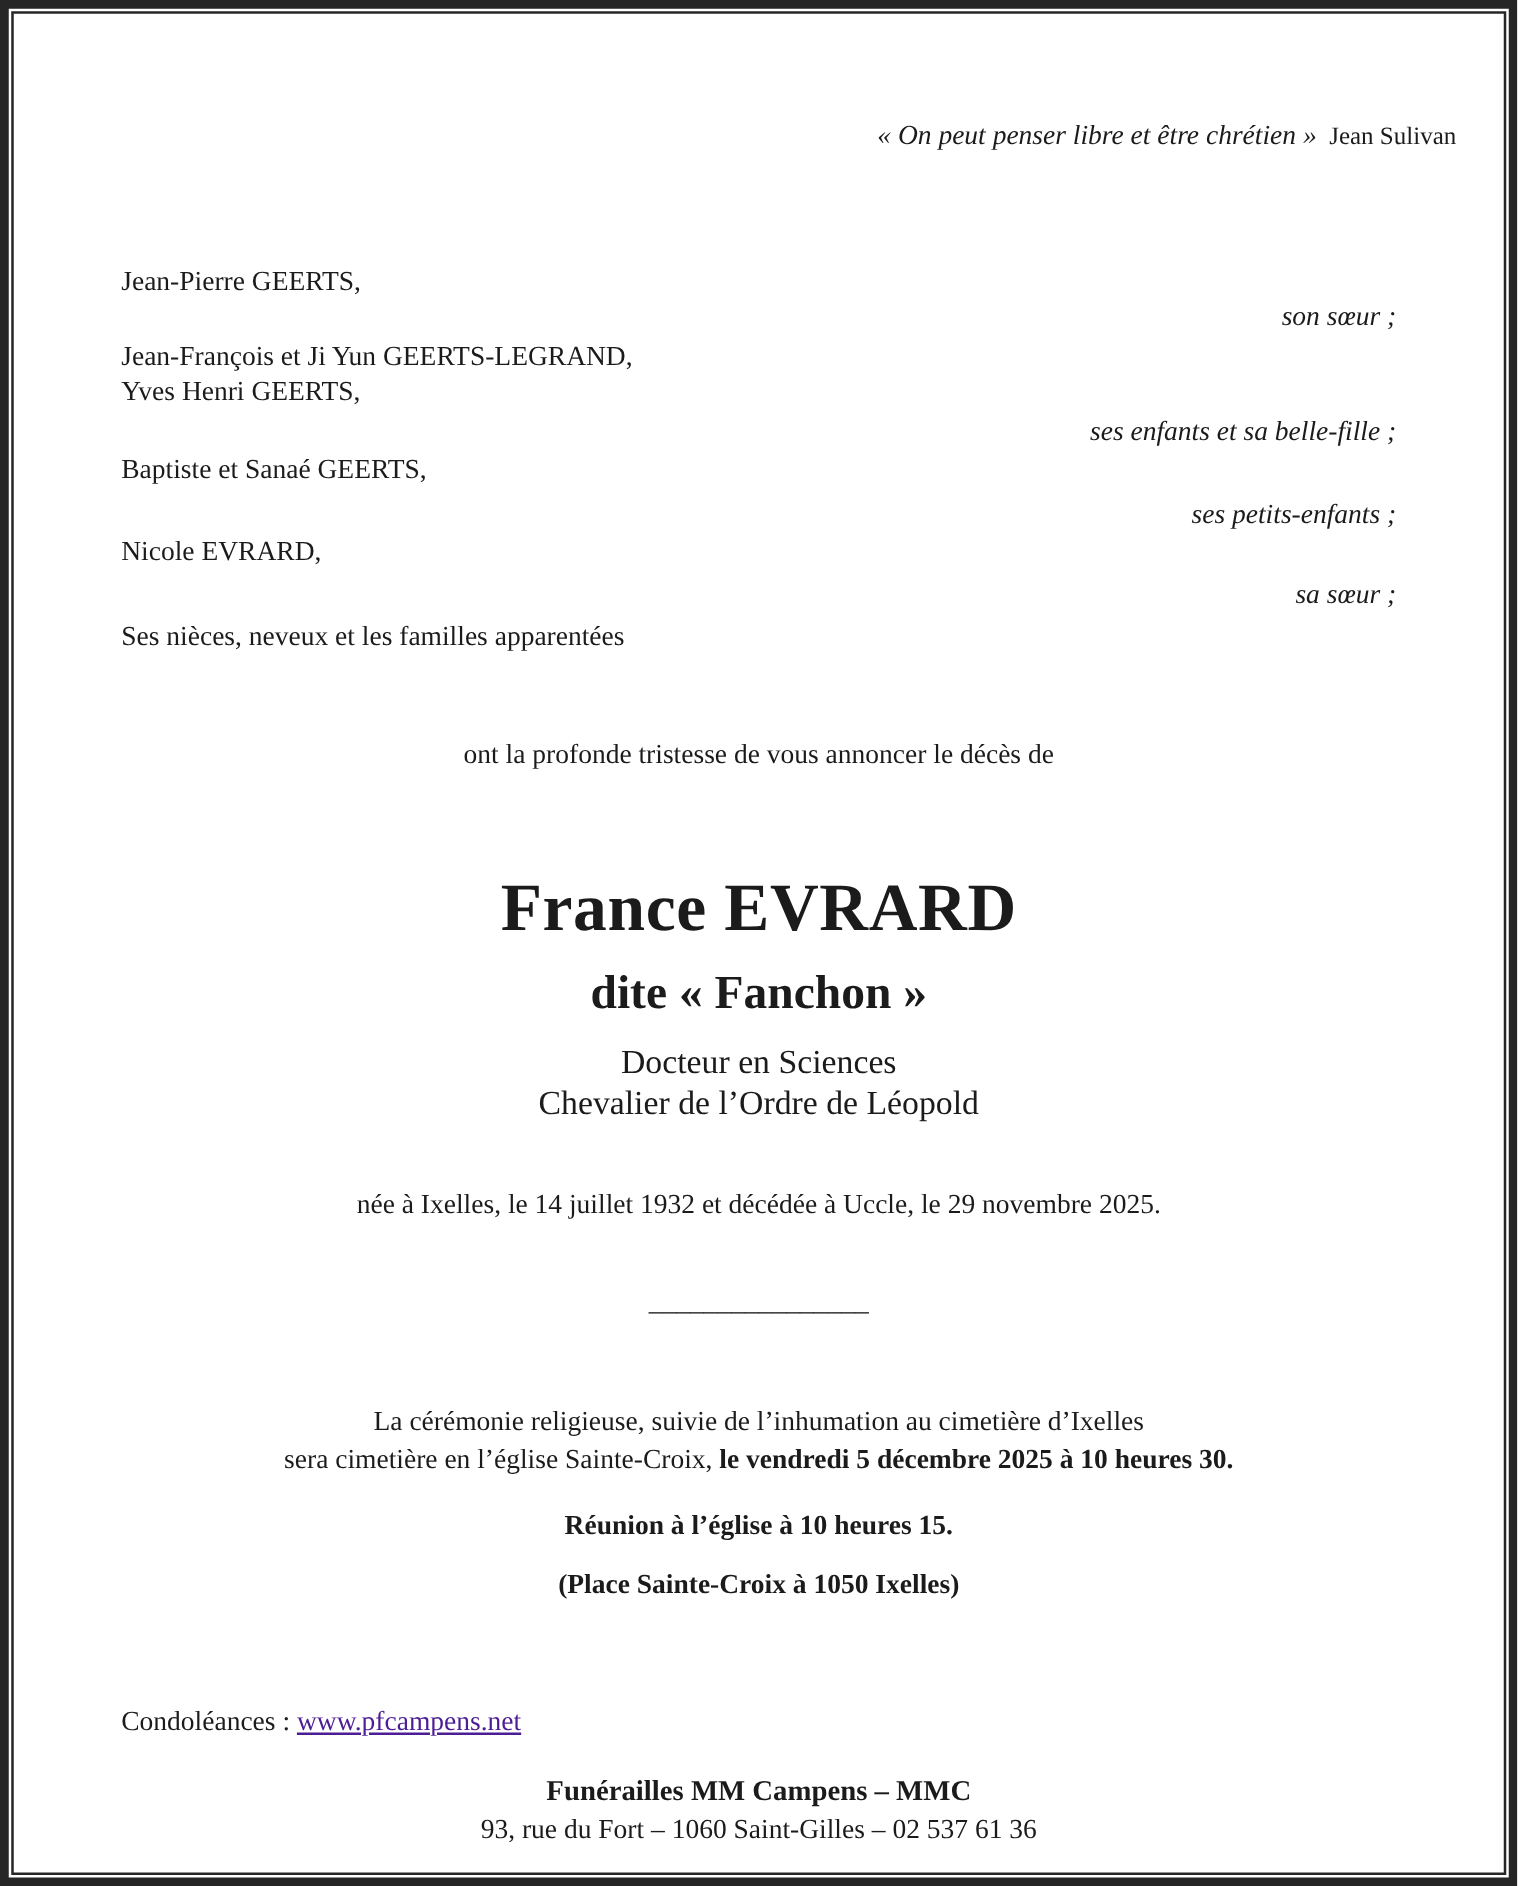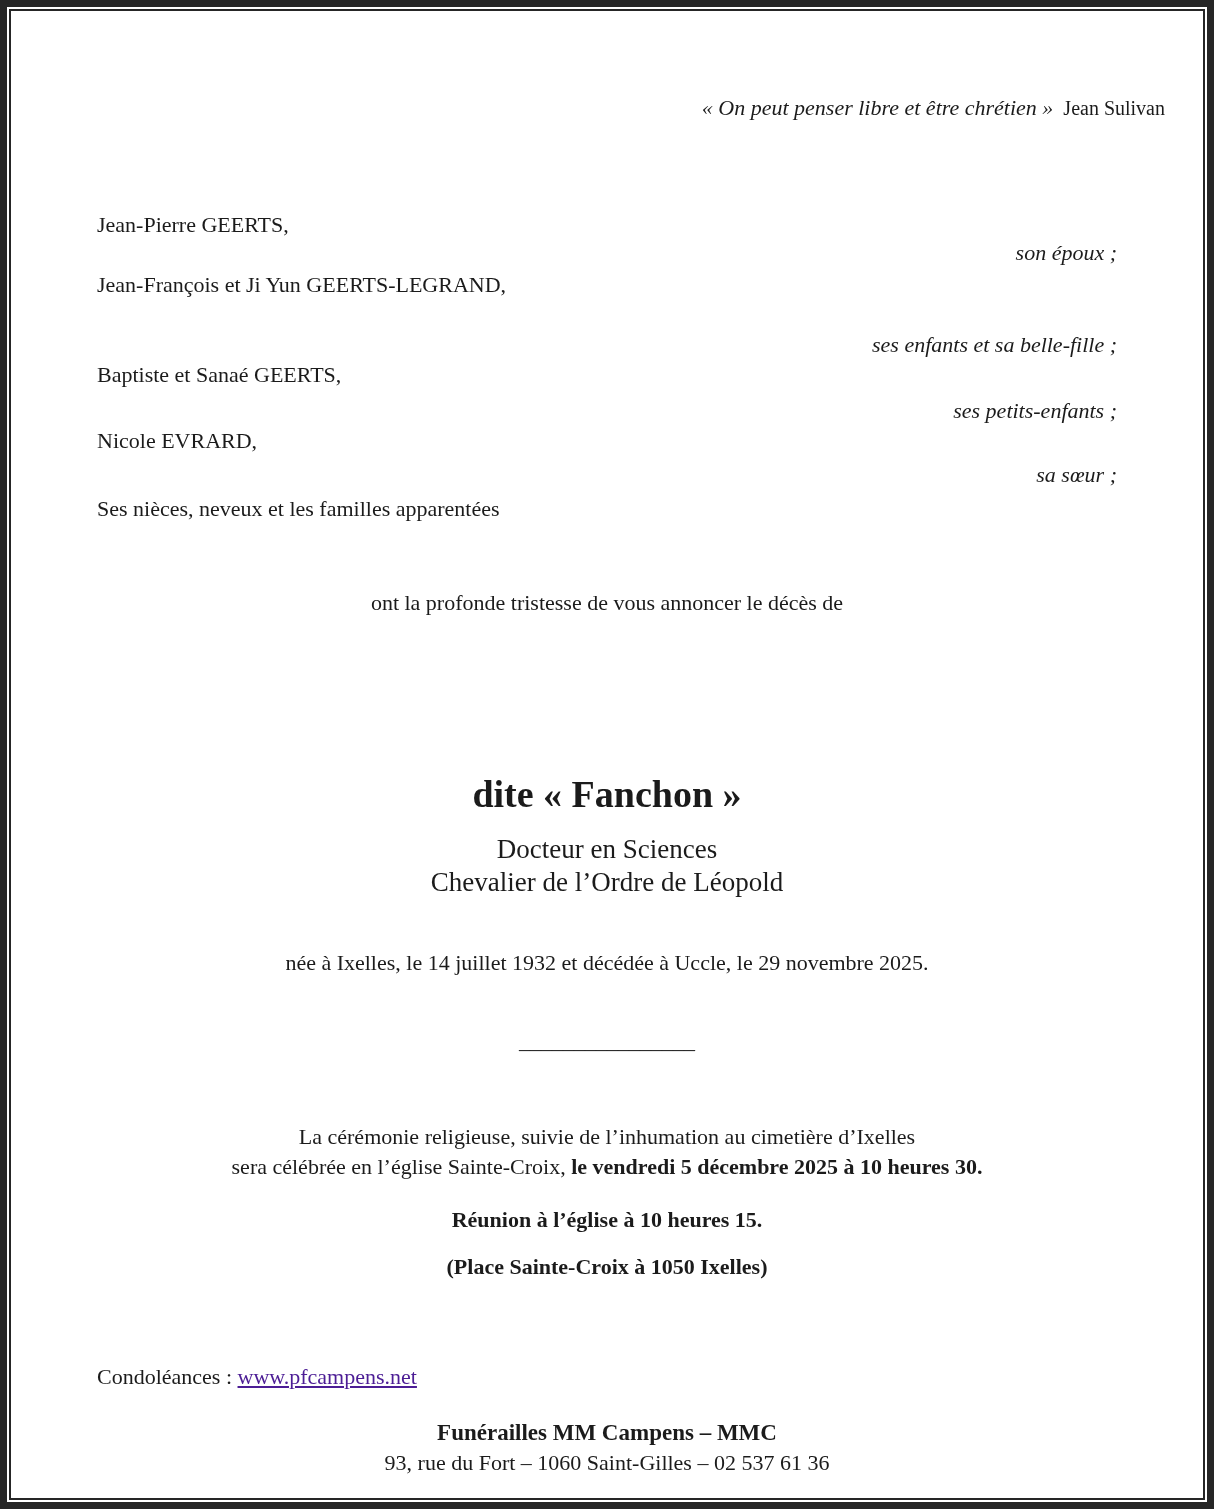--- a/index.html
+++ b/index.html
@@ -88,46 +88,48 @@
 
 <div class="page">
   <div class="outer-frame"></div>
   <div class="inner-frame"></div>
 
   <div class="line t-right epigraph">
     <span class="italic">« On peut penser libre et être chrétien »</span><span class="attribution">Jean Sulivan</span>
   </div>
 
   <div class="line t-left m1-name">Jean-Pierre GEERTS,</div>
-  <div class="line t-right italic m1-rel">son époux ;</div>
+  <div class="line t-right italic m1-rel">son sœur ;</div>
 
   <div class="line t-left m2-name1">Jean-François et Ji Yun GEERTS-LEGRAND,</div>
+  <div class="line t-left m2-name2">Yves Henri GEERTS,</div>
   <div class="line t-right italic m2-rel">ses enfants et sa belle-fille ;</div>
 
   <div class="line t-left m3-name">Baptiste et Sanaé GEERTS,</div>
   <div class="line t-right italic m3-rel">ses petits-enfants ;</div>
 
   <div class="line t-left m4-name">Nicole EVRARD,</div>
   <div class="line t-right italic m4-rel">sa sœur ;</div>
 
   <div class="line t-left family">Ses nièces, neveux et les familles apparentées</div>
 
   <div class="line t-center announce">ont la profonde tristesse de vous annoncer le décès de</div>
 
+  <div class="line t-center deceased-name">France EVRARD</div>
   <div class="line t-center honor1">Docteur en Sciences</div>
   <div class="line t-center deceased-nickname">dite « Fanchon »</div>
   <div class="line t-center honor2">Chevalier de l’Ordre de Léopold</div>
 
   <div class="line t-center life-dates">née à Ixelles, le 14 juillet 1932 et décédée à Uccle, le 29 novembre 2025.</div>
 
   <div class="line t-center divider">________________</div>
 
   <div class="line t-center ceremony1">La cérémonie religieuse, suivie de l’inhumation au cimetière d’Ixelles</div>
   <div class="line t-center ceremony2">
-    <span>sera célébrée en l’église Sainte-Croix, </span><span class="bold">le vendredi 5 décembre 2025 à 10 heures 30.</span>
+    <span>sera cimetière en l’église Sainte-Croix, </span><span class="bold">le vendredi 5 décembre 2025 à 10 heures 30.</span>
   </div>
   <div class="line t-center meeting">Réunion à l’église à 10 heures 15.</div>
   <div class="line t-center meeting-place">(Place Sainte-Croix à 1050 Ixelles)</div>
 
   <div class="line t-left condolences">
     <span>Condoléances : </span><a>www.pfcampens.net</a>
   </div>
 
   <div class="line t-center funeral-home">Funérailles MM Campens – MMC</div>
   <div class="line t-center funeral-address">93, rue du Fort – 1060 Saint-Gilles – 02 537 61 36</div>

